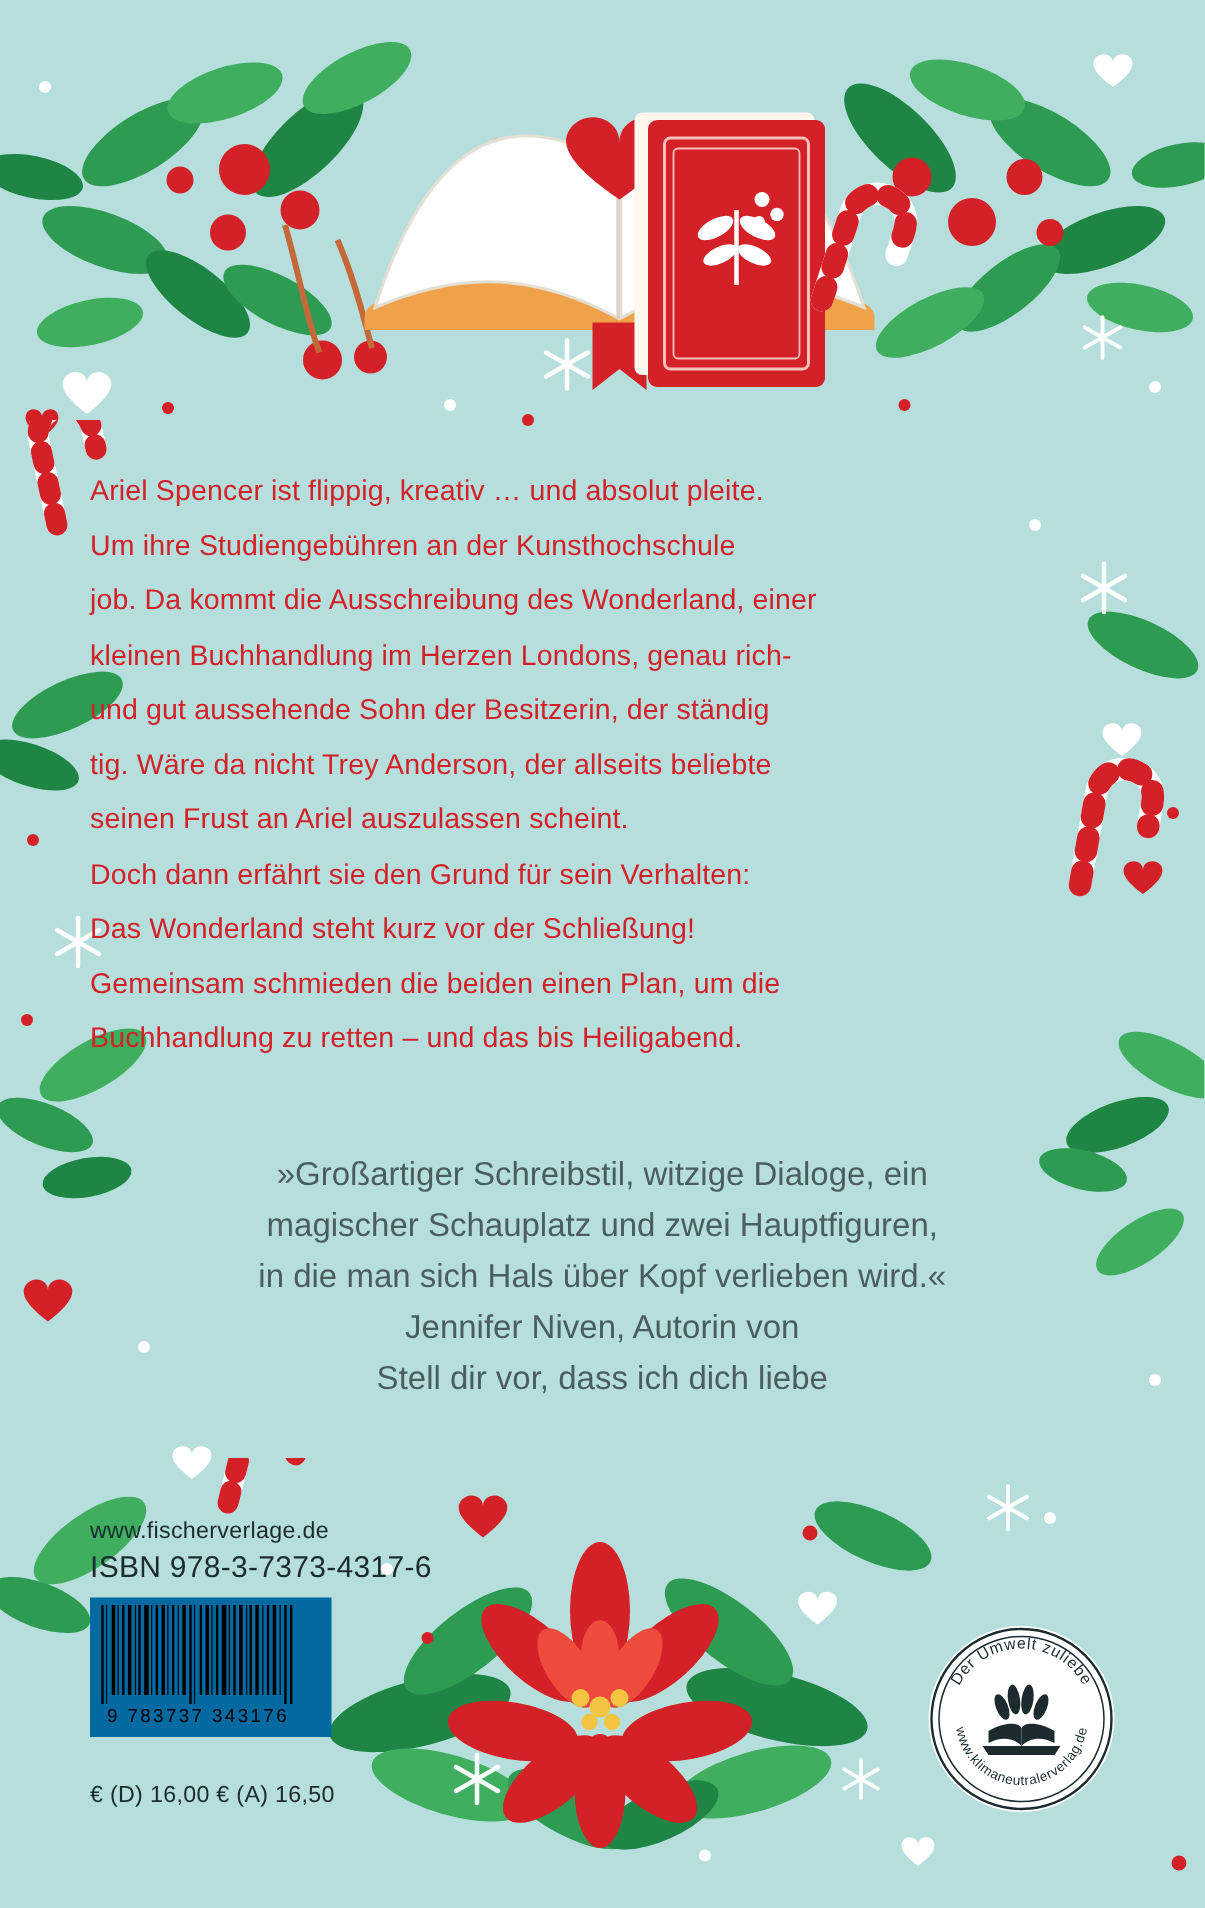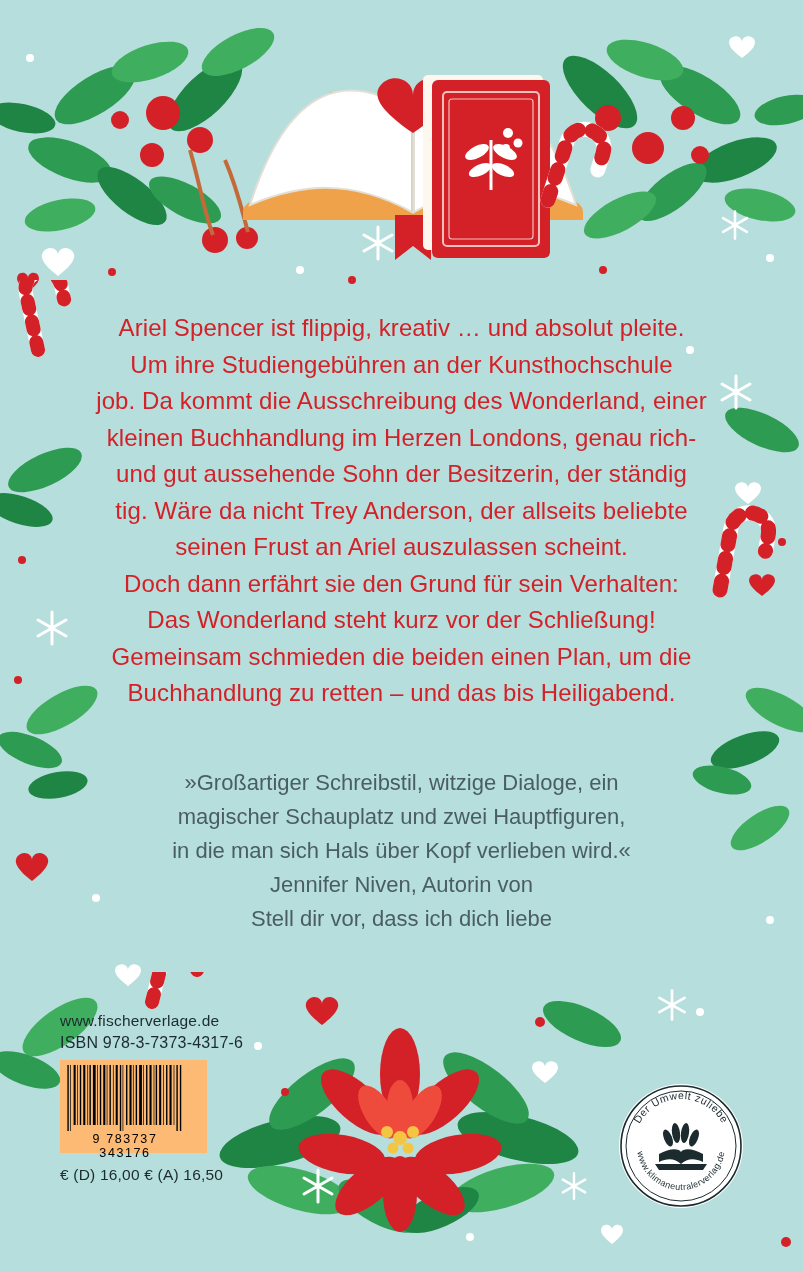--- a/index.html
+++ b/index.html
@@ -29,23 +29,22 @@
   .deco-top { top: 0; left: 0; width: 803px; height: 300px; }
   .deco-bottom { bottom: 0; left: 0; width: 803px; height: 300px; }
   .deco-side { top: 280px; left: 0; width: 803px; height: 760px; }
 
   
   .blurb {
     position: absolute;
     top: 310px;
     left: 60px;
     width: 683px;
-    text-align: center;
     color: #d42027;
-    font-size: 24px;
+    font-size: 19px;
     line-height: 36.5px;
     letter-spacing: 0.1px;
   }
   .blurb p { margin: 0; }
 
   .quote {
     position: absolute;
     top: 766px;
     left: 80px;
     width: 643px;
@@ -65,46 +64,46 @@
     top: 1012px;
     width: 300px;
     color: #1b2b2e;
   }
   .footer .url {
     font-size: 15.5px;
     letter-spacing: 0.2px;
     margin-bottom: 4px;
   }
   .footer .isbn {
-    font-size: 16px;
+    font-size: 20px;
     letter-spacing: 0.2px;
     margin-bottom: 8px;
   }
   .barcode-box {
-    width: 147px;
+    width: 161px;
     height: 93px;
-    background: #fdba74;
+    background: #0369a1;
     padding: 5px 23px 2px 6px;
     box-sizing: border-box;
   }
   .barcode-bars {
     width: 100%;
     height: 66px;
     display: block;
   }
   .barcode-digits {
     font-family: "Liberation Sans", sans-serif;
     font-size: 12.5px;
     letter-spacing: 1.6px;
     text-align: center;
     color: #000;
     margin-top: 1px;
   }
   .price {
-    margin-top: 13px;
+    margin-top: 30px;
     font-size: 15.5px;
     letter-spacing: 0.2px;
   }
 
   
   .seal {
     position: absolute;
     right: 58px;
     bottom: 62px;
     width: 128px;

